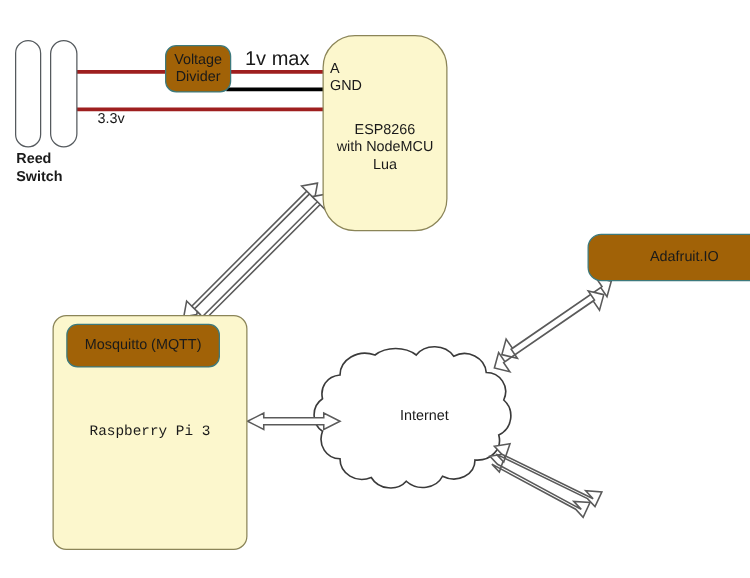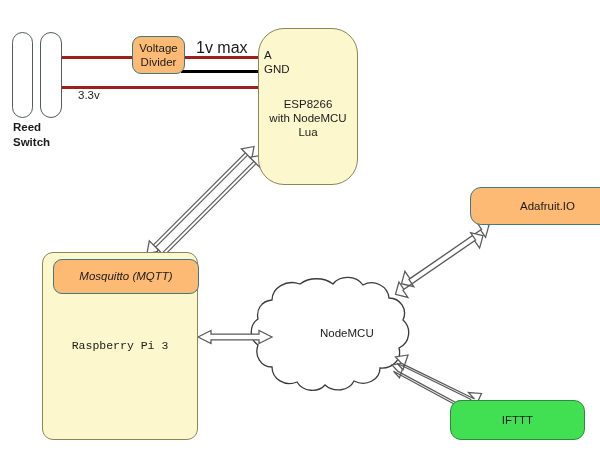--- a/index.html
+++ b/index.html
@@ -49,21 +49,21 @@
     position: absolute;
     z-index: 4;
     white-space: pre;
     background: transparent;
   }
   .yellow-box {
     background: #fcf7cd;
     border: 1.3px solid #8b8558;
   }
   .cyan-box {
-    background: #fdba74;
+    background: #a16207;
     border: 1.3px solid #3d7a7d;
   }
   .green-box {
     background: #41e052;
     border: 1.3px solid #2e8b3a;
   }
   .rounded-sm { border-radius: 9px; }
   .rounded-md { border-radius: 11px; }
   .esp-box {
     align-items: flex-start;
@@ -223,21 +223,20 @@
   <div class="label-plain" style="left:196px; top:39px; font-size:16px;">1v max</div>
   <div class="label-plain" style="left:78px; top:89px; font-size:11.5px;">3.3v</div>
 
   <div class="node yellow-box rounded-md esp-box" style="left:258px; top:28px; width:100px; height:157px; font-size:11.5px; white-space:pre;">ESP8266
 with NodeMCU
 Lua</div>
   <div class="pin-label" style="left:264px; top:49px;">A</div>
   <div class="pin-label" style="left:264px; top:63px;">GND</div>
 
   <div class="node yellow-box rounded-md pi-box" style="left:42px; top:252px; width:156px; height:188px; font-size:11.5px;font-family:Liberation Mono, monospace;">Raspberry Pi 3</div>
-  <div class="node cyan-box rounded-sm" style="left:53px; top:259px; width:146px; height:35px; font-size:11.5px;font-style:italic;">Mosquitto (MQTT)</div>
-
-  <div class="label-plain" style="left:320px; top:327px; font-size:11.5px;">NodeMCU</div>
+  <div class="node cyan-box rounded-sm" style="left:53px; top:259px; width:123px; height:35px; font-size:11.5px;">Mosquitto (MQTT)</div>
+
+  <div class="label-plain" style="left:320px; top:327px; font-size:11.5px;">Internet</div>
 
   <div class="node cyan-box rounded-md" style="left:470px; top:187px; width:155px; height:38px; font-size:11.5px;">Adafruit.IO</div>
 
-  <div class="node green-box rounded-md" style="left:450px; top:400px; width:135px; height:40px; font-size:11.5px;">IFTTT</div>
 
 </div>
 
 </body></html>

